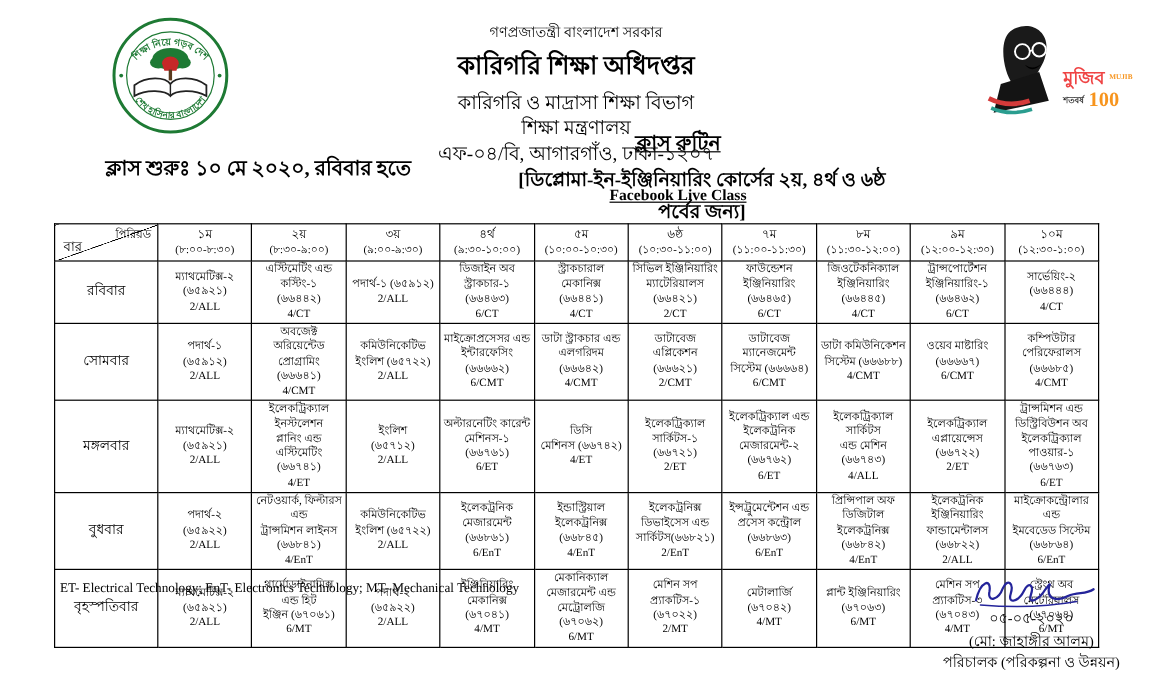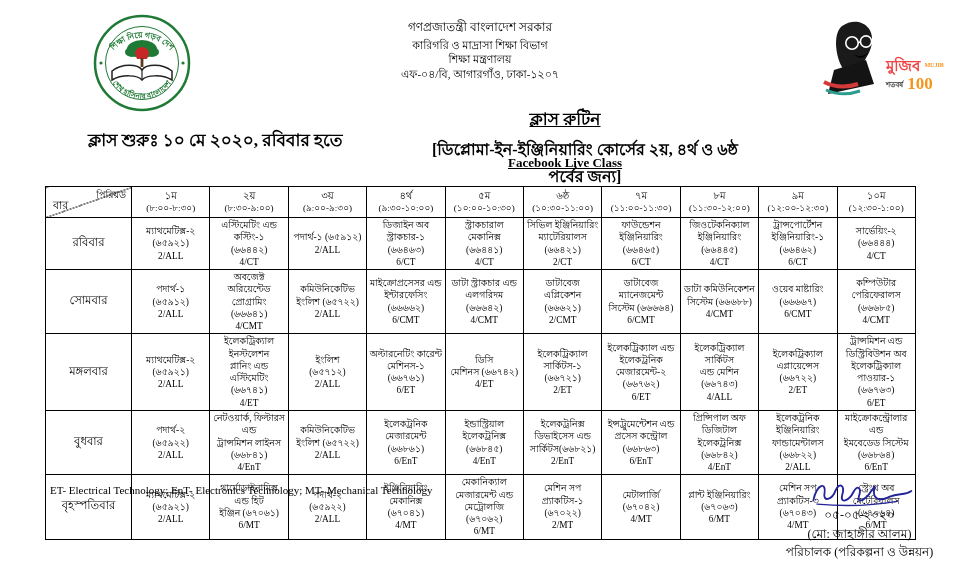--- a/index.html
+++ b/index.html
@@ -4,21 +4,21 @@
 <style>
   html,body{margin:0;padding:0;background:#fff;}
   .page{position:relative;width:960px;height:583px;background:#fff;color:#000;
         font-family:"Liberation Serif",serif;overflow:hidden;}
 
   
   .dte-logo{position:absolute;left:92px;top:13px;width:100px;height:100px;}
   .gov-header{position:absolute;left:220px;right:220px;top:18px;text-align:center;}
   .gh1{font-size:12px;}
   .gh2{font-size:21px;font-weight:bold;margin:1px 0 3px;}
-  .gh3{font-size:11px;line-height:1.3;}
+  .gh3{font-size:16px;line-height:1.3;}
   .mujib-logo{position:absolute;left:818px;top:16px;width:132px;height:92px;}
   .mujib-words{position:absolute;right:0;top:42px;width:64px;line-height:1;}
   .mj-bn{color:#ef4444;font-weight:bold;font-size:15px;}
   .mj-en{color:#f7941d;font-size:6px;font-weight:bold;vertical-align:4px;}
   .mj-sub{color:#333;font-size:7px;font-weight:bold;}
   .mj-100{color:#f7941d;font-size:17px;font-weight:bold;vertical-align:-2px;}
 
   
   .start-note{position:absolute;left:88px;top:127px;font-size:17px;font-weight:bold;}
   .routine-title{position:absolute;left:430px;width:270px;top:106px;text-align:center;
@@ -85,20 +85,21 @@
       <ellipse cx="60" cy="39" rx="7" ry="5" fill="#1e7a34"></ellipse>
       <path d="M43,40 a7,6 0 0 1 14,0 l-2,6 h-10 Z" fill="#c62828"></path>
       <rect x="48.6" y="45" width="2.8" height="9" fill="#5b3a1e"></rect>
       <path d="M20,58 C30,50 46,51 50,57 C54,51 70,50 80,58 L80,67 C70,61 54,62 50,67 C46,62 30,61 20,67 Z" fill="#fff" stroke="#222" stroke-width="1.5"></path>
       <line x1="50" y1="57" x2="50" y2="67" stroke="#222" stroke-width="1.2"></line>
     </svg>
   </div>
 
   <div class="gov-header">
     <div class="gh1">গণপ্রজাতন্ত্রী বাংলাদেশ সরকার</div>
+    <div class="gh2">কারিগরি শিক্ষা অধিদপ্তর</div>
     <div class="gh3">কারিগরি ও মাদ্রাসা শিক্ষা বিভাগ</div>
     <div class="gh3">শিক্ষা মন্ত্রণালয়</div>
     <div class="gh3">এফ-০৪/বি, আগারগাঁও, ঢাকা-১২০৭</div>
   </div>
 
   <div class="mujib-logo">
     <svg viewBox="0 0 70 92" width="70" height="92">
       <path d="M24,10 C38,0 56,8 54,26 C53,36 48,41 45,48 L26,54 C18,44 14,18 24,10 Z" fill="#1a1a1a"></path>
       <circle cx="34" cy="27" r="6.2" fill="none" stroke="#fff" stroke-width="1.6"></circle>
       <circle cx="48" cy="25.5" r="5.6" fill="none" stroke="#fff" stroke-width="1.6"></circle>

